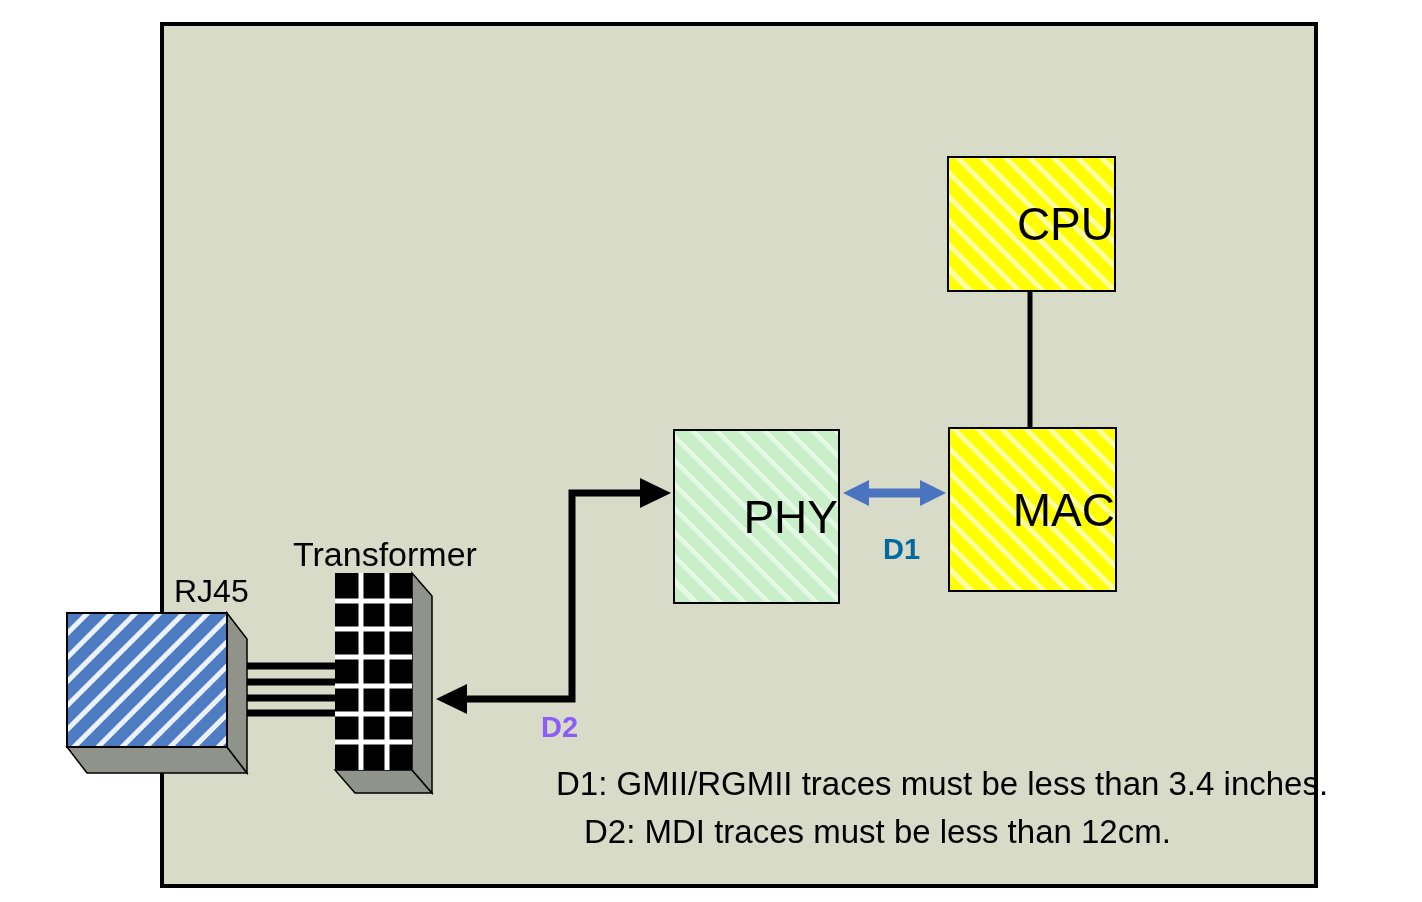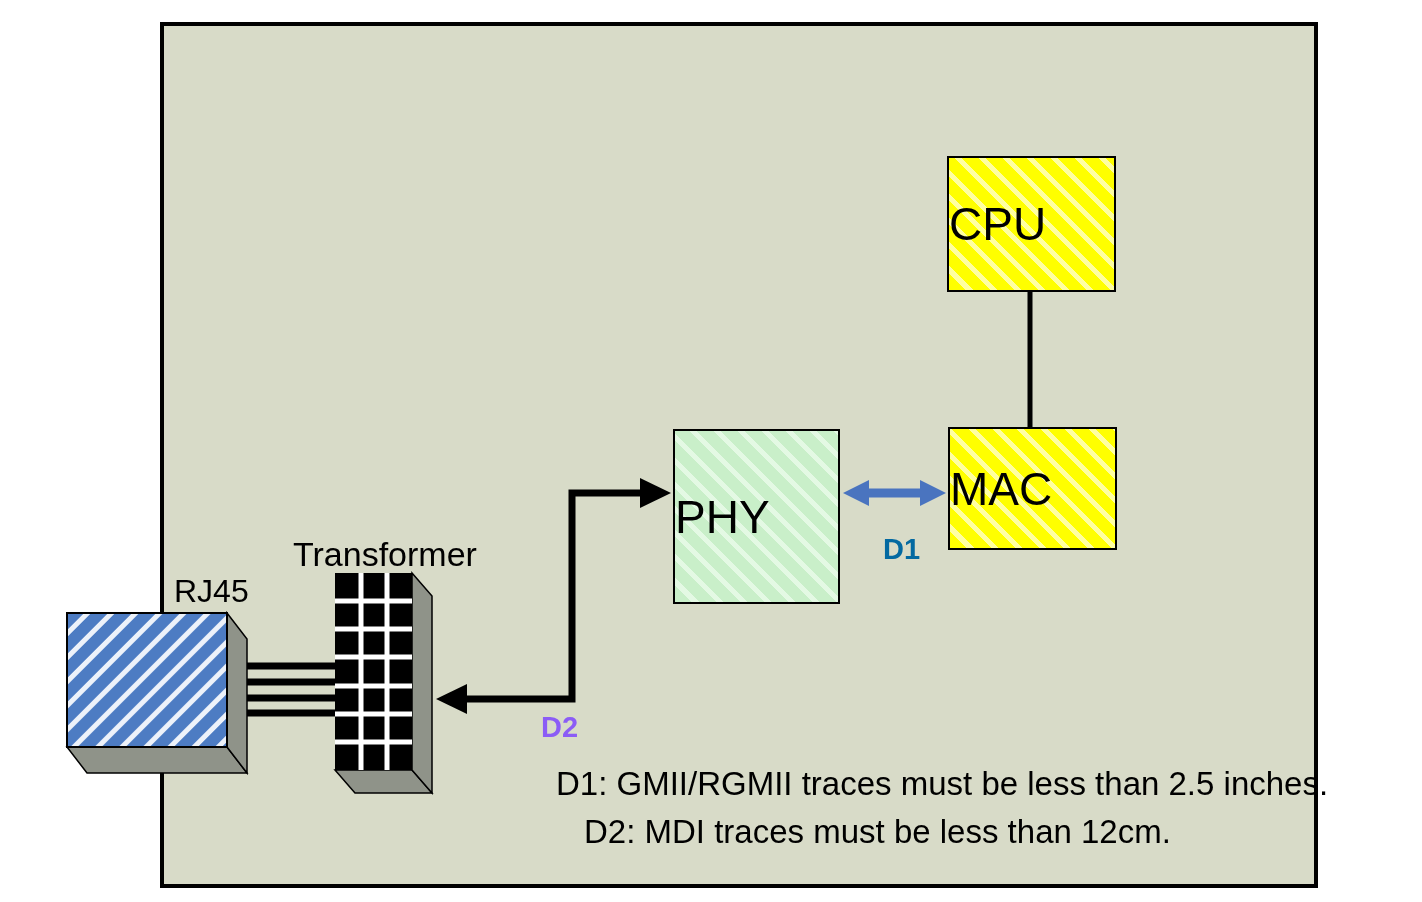--- a/index.html
+++ b/index.html
@@ -31,35 +31,35 @@
     left: 0;
     top: 0;
     z-index: 2;
   }
   .chipbox {
     position: absolute;
     box-sizing: border-box;
     border: 2px solid #000000;
     display: flex;
     align-items: center;
-    justify-content: flex-start;
+    justify-content: flex-end;
     color: #000000;
     font-size: 46px;
     z-index: 3;
   }
   .chip-yellow {
     background: repeating-linear-gradient(45deg,
       #ffff00 0px, #ffff00 12px, #ffffa2 12px, #ffffa2 17px);
   }
   .chip-green {
     background: repeating-linear-gradient(45deg,
       #c9efc9 0px, #c9efc9 12px, #e4f9e4 12px, #e4f9e4 17px);
   }
   .box-cpu { left: 947px; top: 156px; width: 169px; height: 136px; }
-  .box-mac { left: 948px; top: 427px; width: 169px; height: 123px; }
+  .box-mac { left: 948px; top: 427px; width: 169px; height: 165px; }
   .box-phy { left: 673px; top: 429px; width: 167px; height: 175px; }
   .freelabel {
     position: absolute;
     color: #000000;
     white-space: nowrap;
     z-index: 3;
     line-height: 1.1;
   }
   .lbl-rj45        { left: 174px; top: 574px; font-size: 32px; }
   .lbl-transformer { left: 293px; top: 536px; font-size: 34px; }
@@ -135,16 +135,16 @@
   </div>
   <div class="chipbox chip-green box-phy">
     <span>PHY</span>
   </div>
 
   <div class="freelabel lbl-rj45">RJ45</div>
   <div class="freelabel lbl-transformer">Transformer</div>
   <div class="freelabel lbl-d1">D1</div>
   <div class="freelabel lbl-d2">D2</div>
 
-  <div class="freelabel note1">D1: GMII/RGMII traces must be less than 2.5 inches.</div>
+  <div class="freelabel note1">D1: GMII/RGMII traces must be less than 3.4 inches.</div>
   <div class="freelabel note2">D2: MDI traces must be less than 12cm.</div>
 
 </div>
 
 </body></html>

